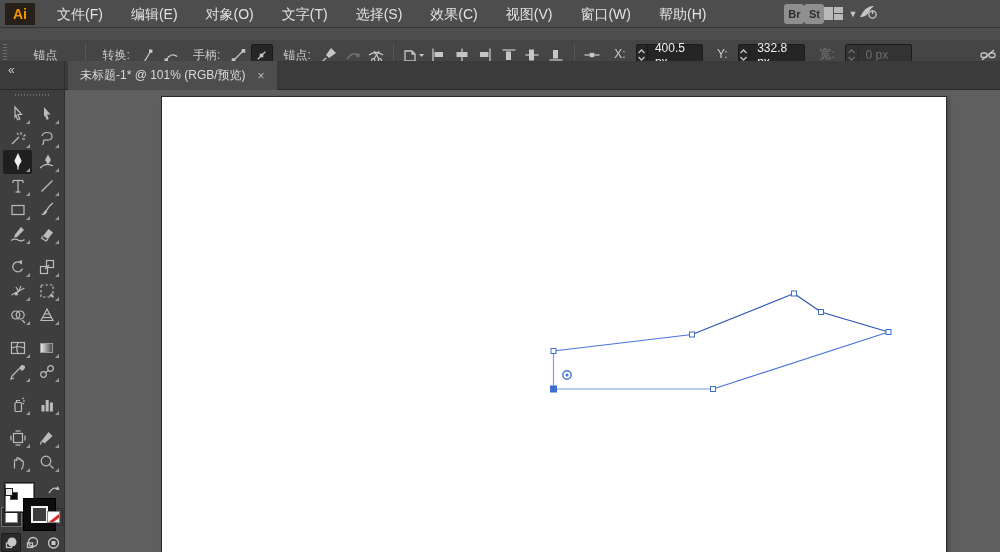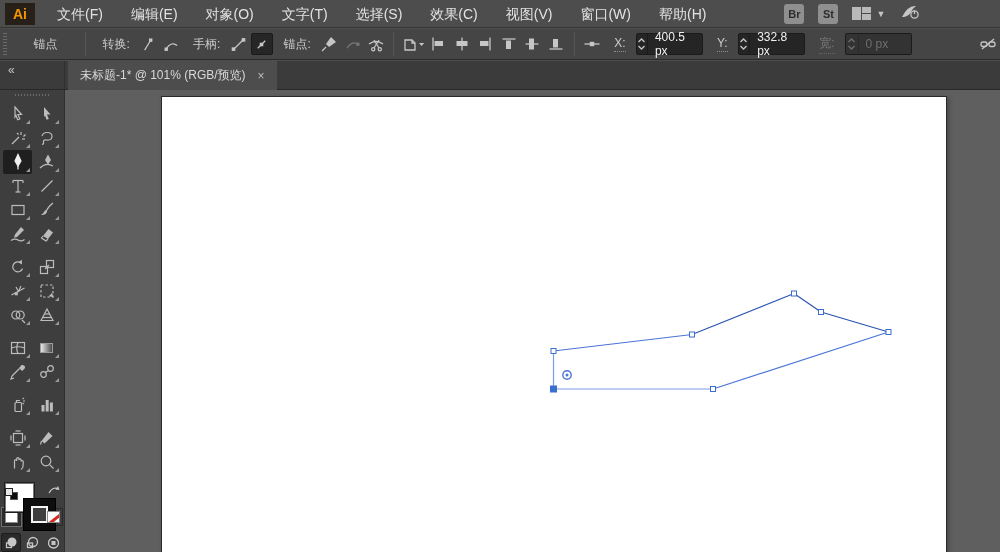--- a/index.html
+++ b/index.html
@@ -7,31 +7,31 @@
   body { font-family:"Liberation Sans","DejaVu Sans",sans-serif; background:#4d4d4d; }
   .app { position:relative; width:1000px; height:552px; background:#4d4d4d; }
 
   
   .menubar { position:absolute; left:0; top:0; width:1000px; height:28px;
     background:#4d4d4d; border-bottom:1px solid #353535; display:flex; align-items:center; }
   .ai-logo { width:30px; height:22px; margin-left:5px; background:#262019; color:#f79500;
     font-weight:bold; font-size:14px; display:flex; align-items:center; justify-content:center; }
   .menu-items { display:flex; align-items:center; margin-left:8px; }
   .menu-item { color:#e2e2e2; font-size:14px; padding:0 14px; height:28px; line-height:28px; cursor:default; }
-  .menubar-right { display:flex; align-items:center; gap:14px; margin-left:64px; }
+  .menubar-right { display:flex; align-items:center; margin-left:64px; }
   .sq-badge { width:20px; height:20px; background:#8f8f8f; border-radius:3px; color:#2d2d2d;
     font-size:11px; font-weight:bold; display:flex; align-items:center; justify-content:center; }
   .ws-icon { display:flex; align-items:center; gap:5px; }
   .ws-icon .blocks { display:grid; grid-template-columns:9px 9px; grid-template-rows:6px 6px; gap:1px; }
   .ws-icon .blocks i { background:#b9b9b9; }
   .ws-icon .blocks i:first-child { grid-row:1/3; }
   .chev { color:#c4c4c4; font-size:9px; }
 
   
-  .controlbar { position:absolute; left:0; top:29px; width:1000px; height:31px;
+  .controlbar { position:absolute; left:0; top:40px; width:1000px; height:31px;
     background:#454545; border-bottom:1px solid #2b2b2b; display:flex; align-items:center; }
   .grip-v { width:5px; height:22px; margin-left:3px;
     background:repeating-linear-gradient(180deg,#6b6b6b 0 1px,transparent 1px 3px); }
   .cb-label { color:#cccccc; font-size:12px; margin:0 6px 0 10px; white-space:nowrap; }
   .cb-label.strong { margin-left:26px; margin-right:22px; }
   .cb-sep { width:1px; height:24px; background:#383838; border-right:1px solid #555; margin:0 6px; }
   .icon-btn { width:24px; height:22px; display:flex; align-items:center; justify-content:center;
     border-radius:2px; margin:0 1px; }
   .icon-btn.pressed { background:#262626; border:1px solid #1a1a1a; }
   .icon-btn.disabled { opacity:.38; }

